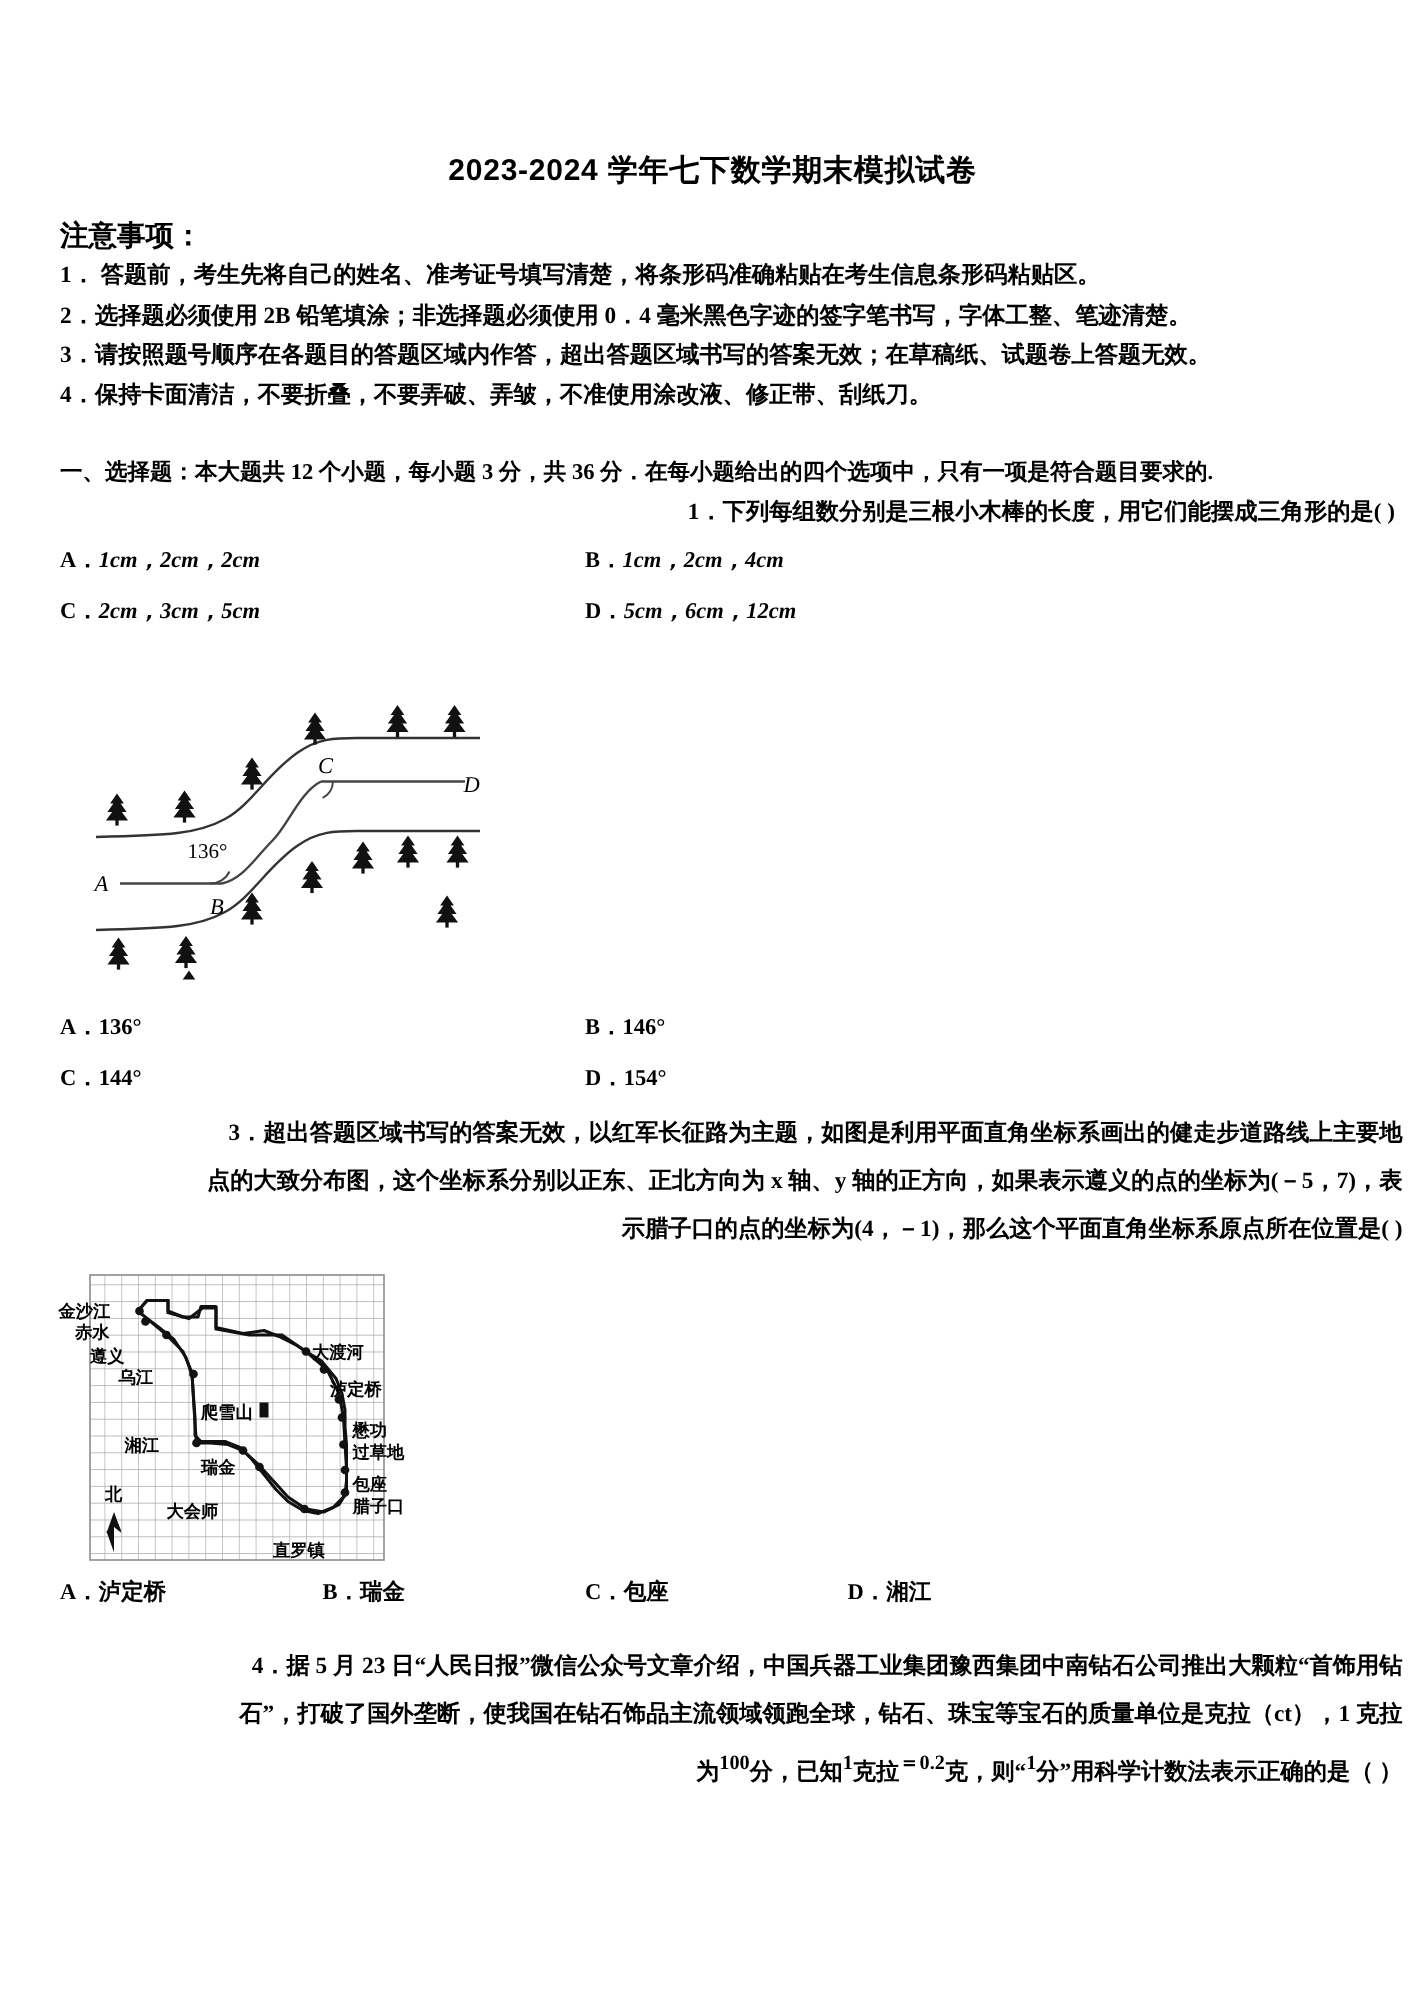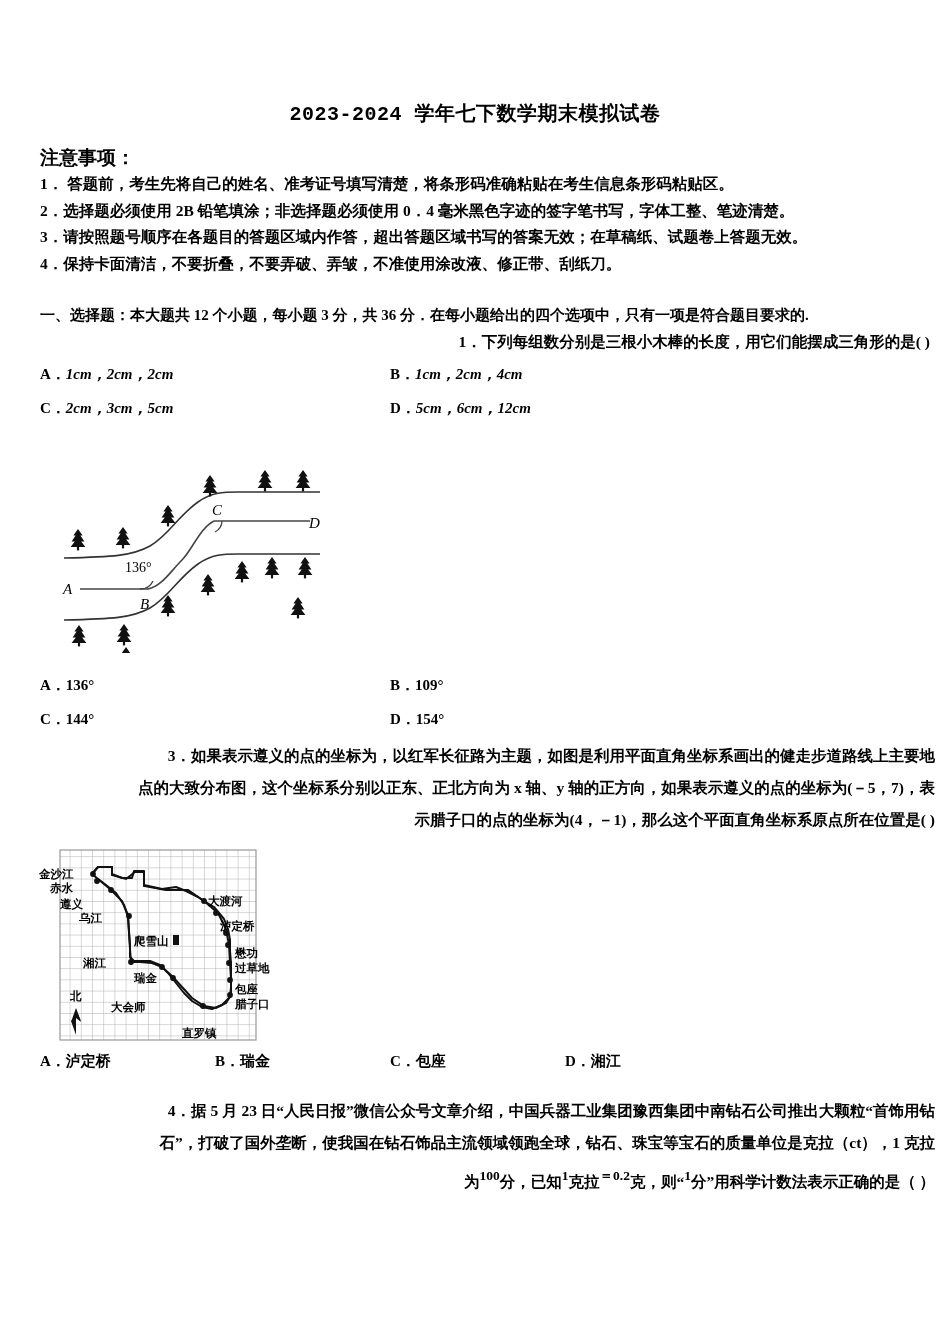--- a/index.html
+++ b/index.html
@@ -6,21 +6,21 @@
   body{
     width:950px;height:1344px;position:relative;overflow:hidden;
     font-family:"Liberation Serif","DejaVu Serif",serif;
     color:#000;
     -webkit-font-smoothing:none;
   }
   .page{position:absolute;left:0;top:0;width:950px;height:1344px;}
 
   .title{
     position:absolute;left:0;top:100px;width:950px;text-align:center;
-    font-family:Liberation Mono, monospace;
+    font-family:Liberation Sans, sans-serif;
     font-size:20px;font-weight:bold;letter-spacing:0.5px;
   }
 
   .notice{position:absolute;left:40px;top:145px;width:880px;}
   .notice-title{font-size:19px;font-weight:bold;line-height:26px;}
   .notice-line{font-size:15.5px;font-weight:bold;line-height:26.5px;white-space:nowrap;}
 
   .sec-head{
     position:absolute;left:40px;top:303px;width:890px;
     font-size:15px;font-weight:bold;line-height:24px;white-space:nowrap;
@@ -135,30 +135,30 @@
       <use href="#tree" x="72" y="167"></use>
 
       <use href="#tree" x="74" y="190"></use>
       <use href="#tree" x="246" y="140"></use>
     </svg>
   </div>
 
   <div class="opts q2opts">
     <div class="optrow">
       <div><span>A．</span><span>136°</span></div>
-      <div><span>B．</span><span>109°</span></div>
+      <div><span>B．</span><span>146°</span></div>
     </div>
     <div class="optrow">
       <div><span>C．</span><span>144°</span></div>
       <div><span>D．</span><span>154°</span></div>
     </div>
   </div>
 
   <div class="q3 qtext">
-    <div class="wrapline line"><span>3．</span><span>如果表示遵义的点的坐标为，以红军长征路为主题，如图是利用平面直角坐标系画出的健走步道路线上主要地</span></div>
+    <div class="wrapline line"><span>3．</span><span>超出答题区域书写的答案无效，以红军长征路为主题，如图是利用平面直角坐标系画出的健走步道路线上主要地</span></div>
     <div class="wrapline line"><span>点的大致分布图，这个坐标系分别以正东、正北方向为 x 轴、y 轴的正方向，如果表示遵义的点的坐标为(－5，7)，表</span></div>
     <div class="wrapline line"><span>示腊子口的点的坐标为(4，－1)，那么这个平面直角坐标系原点所在位置是(      )</span></div>
   </div>
 
   <div class="mapfig">
     <svg width="250" height="200" viewBox="0 0 250 200" xmlns="http://www.w3.org/2000/svg">
       <defs>
         <pattern id="grid" width="11.2" height="11.2" patternUnits="userSpaceOnUse">
           <path d="M11.2,0 L0,0 L0,11.2" fill="none" stroke="#a8a8a8" stroke-width="0.9"></path>
         </pattern>

